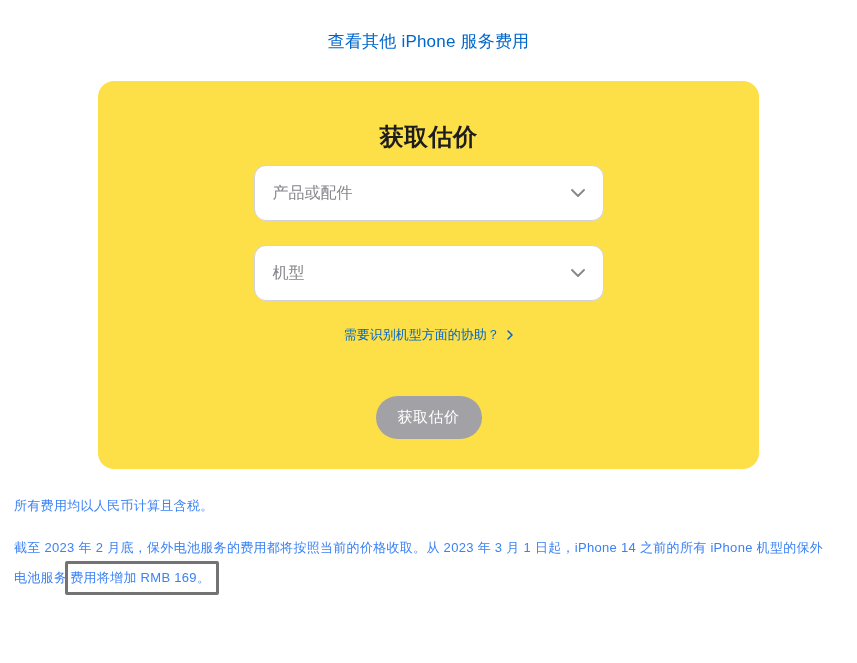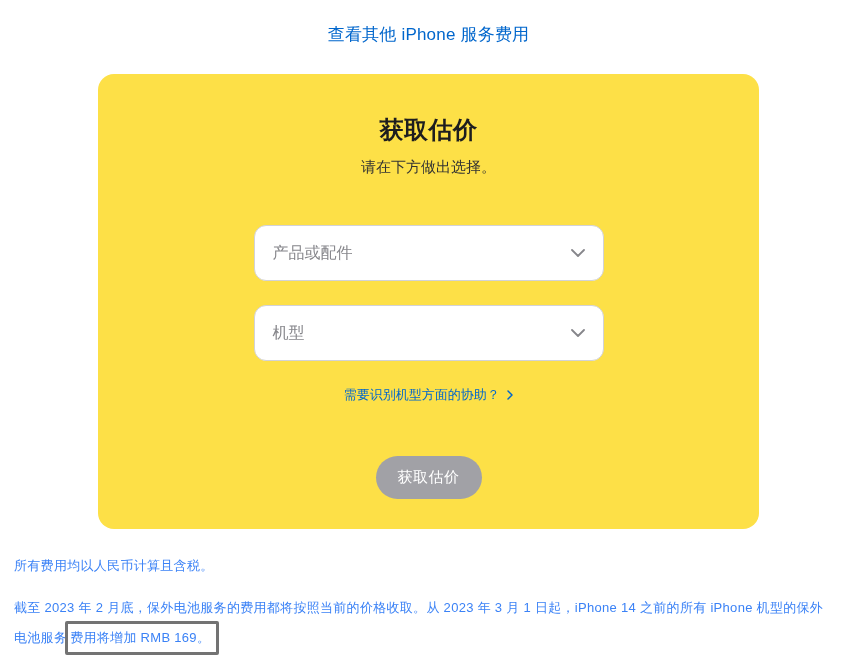--- a/index.html
+++ b/index.html
@@ -9,21 +9,21 @@
     }
     body {
       font-family: -apple-system, BlinkMacSystemFont, "Segoe UI", Helvetica, Arial, sans-serif;
       background: #ffffff;
       width: 857px;
       height: 663px;
       position: relative;
     }
     .top-link {
       text-align: center;
-      padding-top: 23px;
+      padding-top: 30px;
       padding-bottom: 28px;
     }
     .top-link a {
       color: #0066cc;
       text-decoration: none;
       font-size: 17px;
       letter-spacing: 0.2px;
     }
     .card {
       width: 661px;
@@ -121,21 +121,20 @@
   </style>
 </head>
 <body>
 
 <div class="top-link">
   <a href="#">查看其他 iPhone 服务费用</a>
 </div>
 
 <div class="card">
   <h2 class="card-title">获取估价</h2>
-  <p class="card-subtitle">请在下方做出选择。</p>
 
   <div class="select-wrapper">
     <div class="select-box">
       <span>产品或配件</span>
       <span class="chevron">
         <svg width="14" height="8" viewBox="0 0 14 8">
             <path d="M1 1 L7 7 L13 1" stroke="#86868b" stroke-width="1.8" fill="none" stroke-linecap="round" stroke-linejoin="round"></path>
           </svg>
       </span>
     </div>

